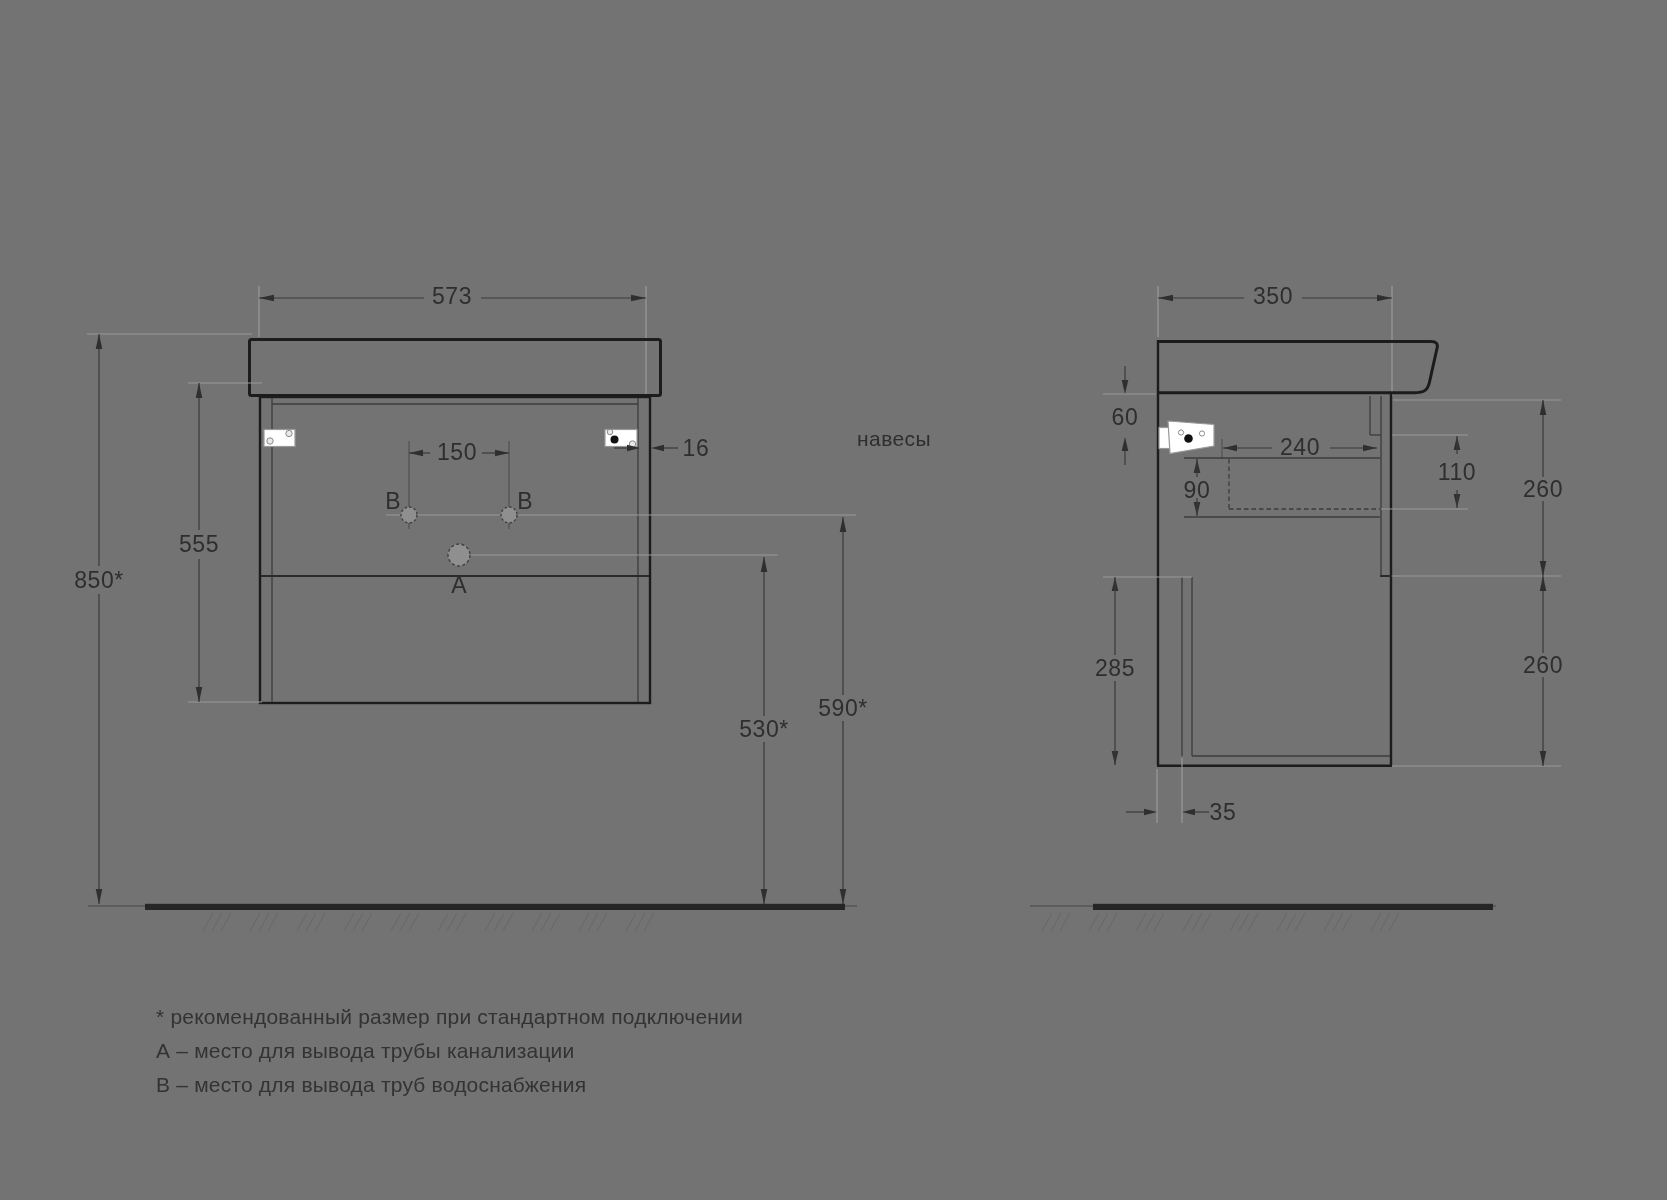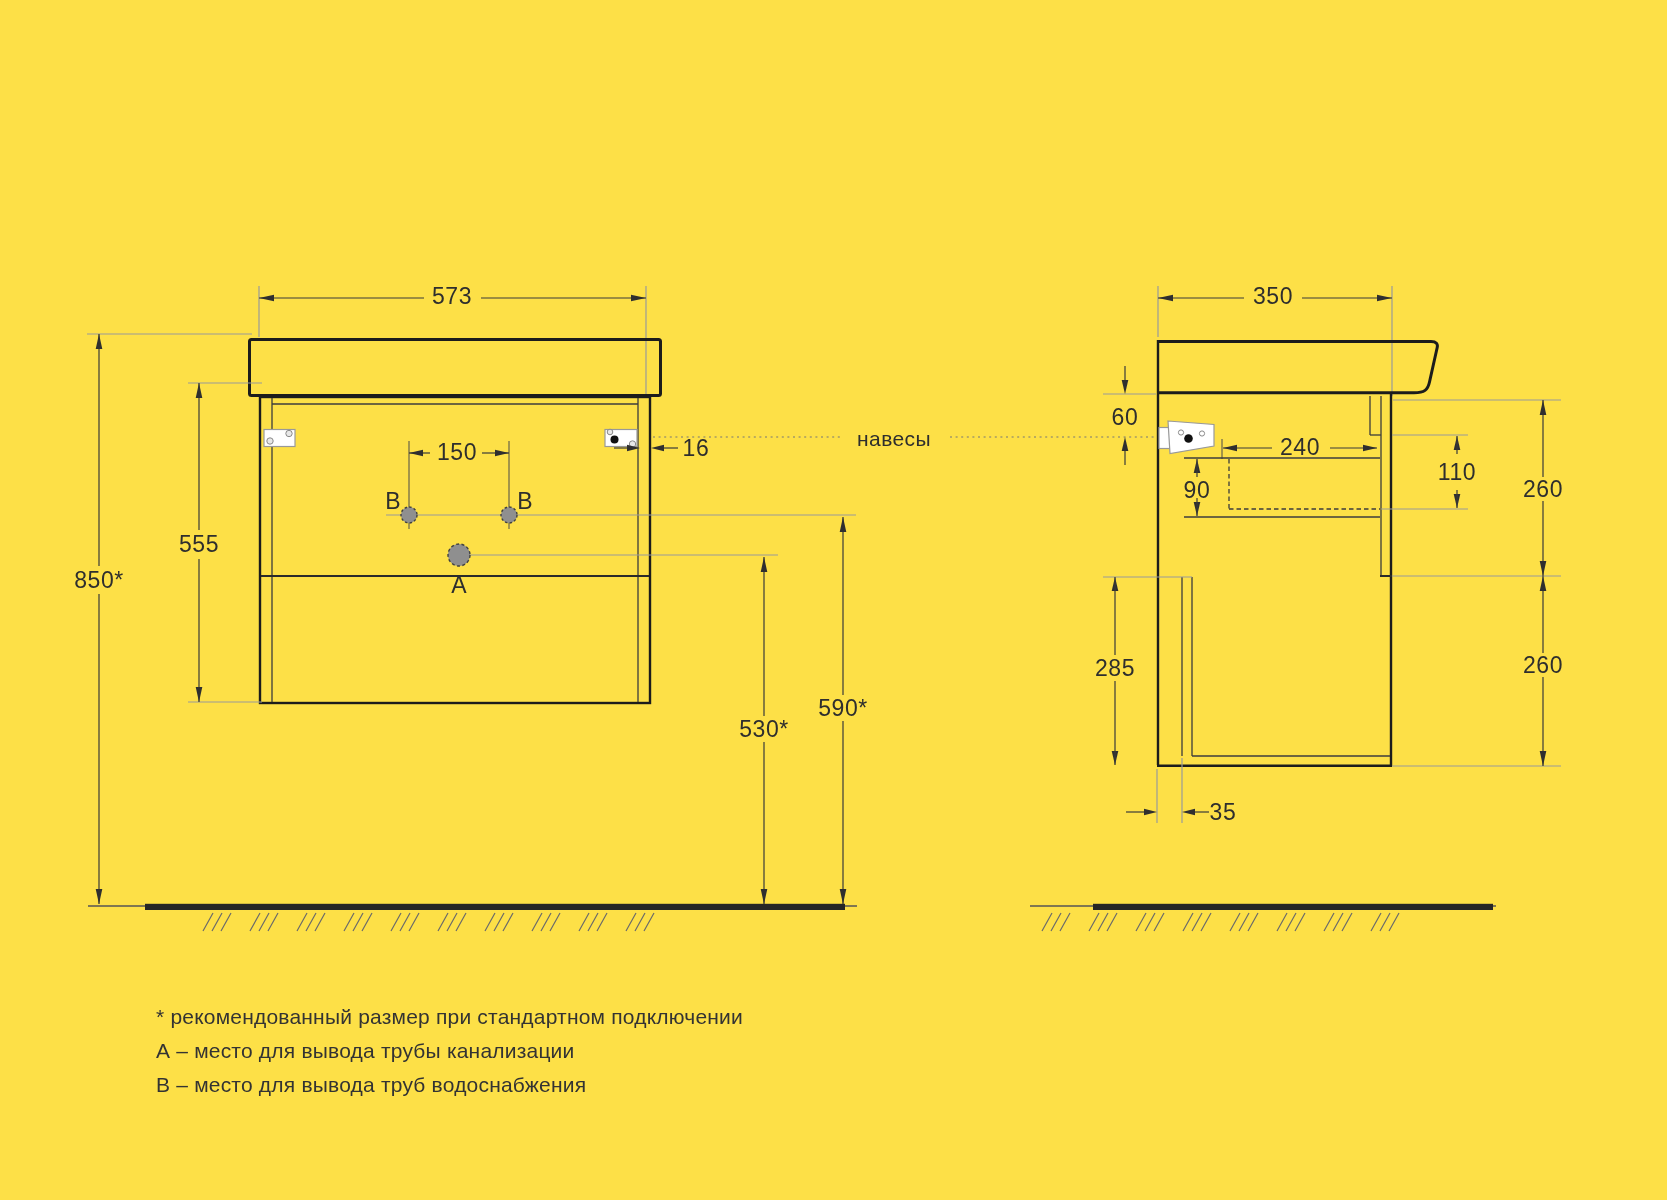--- a/index.html
+++ b/index.html
@@ -1,16 +1,16 @@
 <!DOCTYPE html>
 <html><head>
 <meta charset="utf-8">
 <style>
   html,body{margin:0;padding:0;background:#ffffff;}
-  .stage{position:relative;width:1667px;height:1200px;background:#fde047;overflow:hidden;}
+  .stage{position:relative;width:1667px;height:1200px;background:#737373;overflow:hidden;}
   svg{display:block;}
   text{font-family:"Liberation Sans", sans-serif;fill:#2e2e2e;}
   .dim{font-size:23px;letter-spacing:0.6px;}
   .hole-label{font-size:23px;}
   .note{font-size:21px;fill:#333;letter-spacing:0.2px;}
   .caption{font-size:21px;letter-spacing:0.4px;}
   .outline{stroke:#1c1c1c;fill:none;}
   .thin{stroke:#3c3c3c;stroke-width:1.3;fill:none;}
   .ext{stroke:#9a9a9a;stroke-width:1.2;fill:none;}
   .dimline{stroke:#3a3a3a;stroke-width:1.2;fill:none;}

